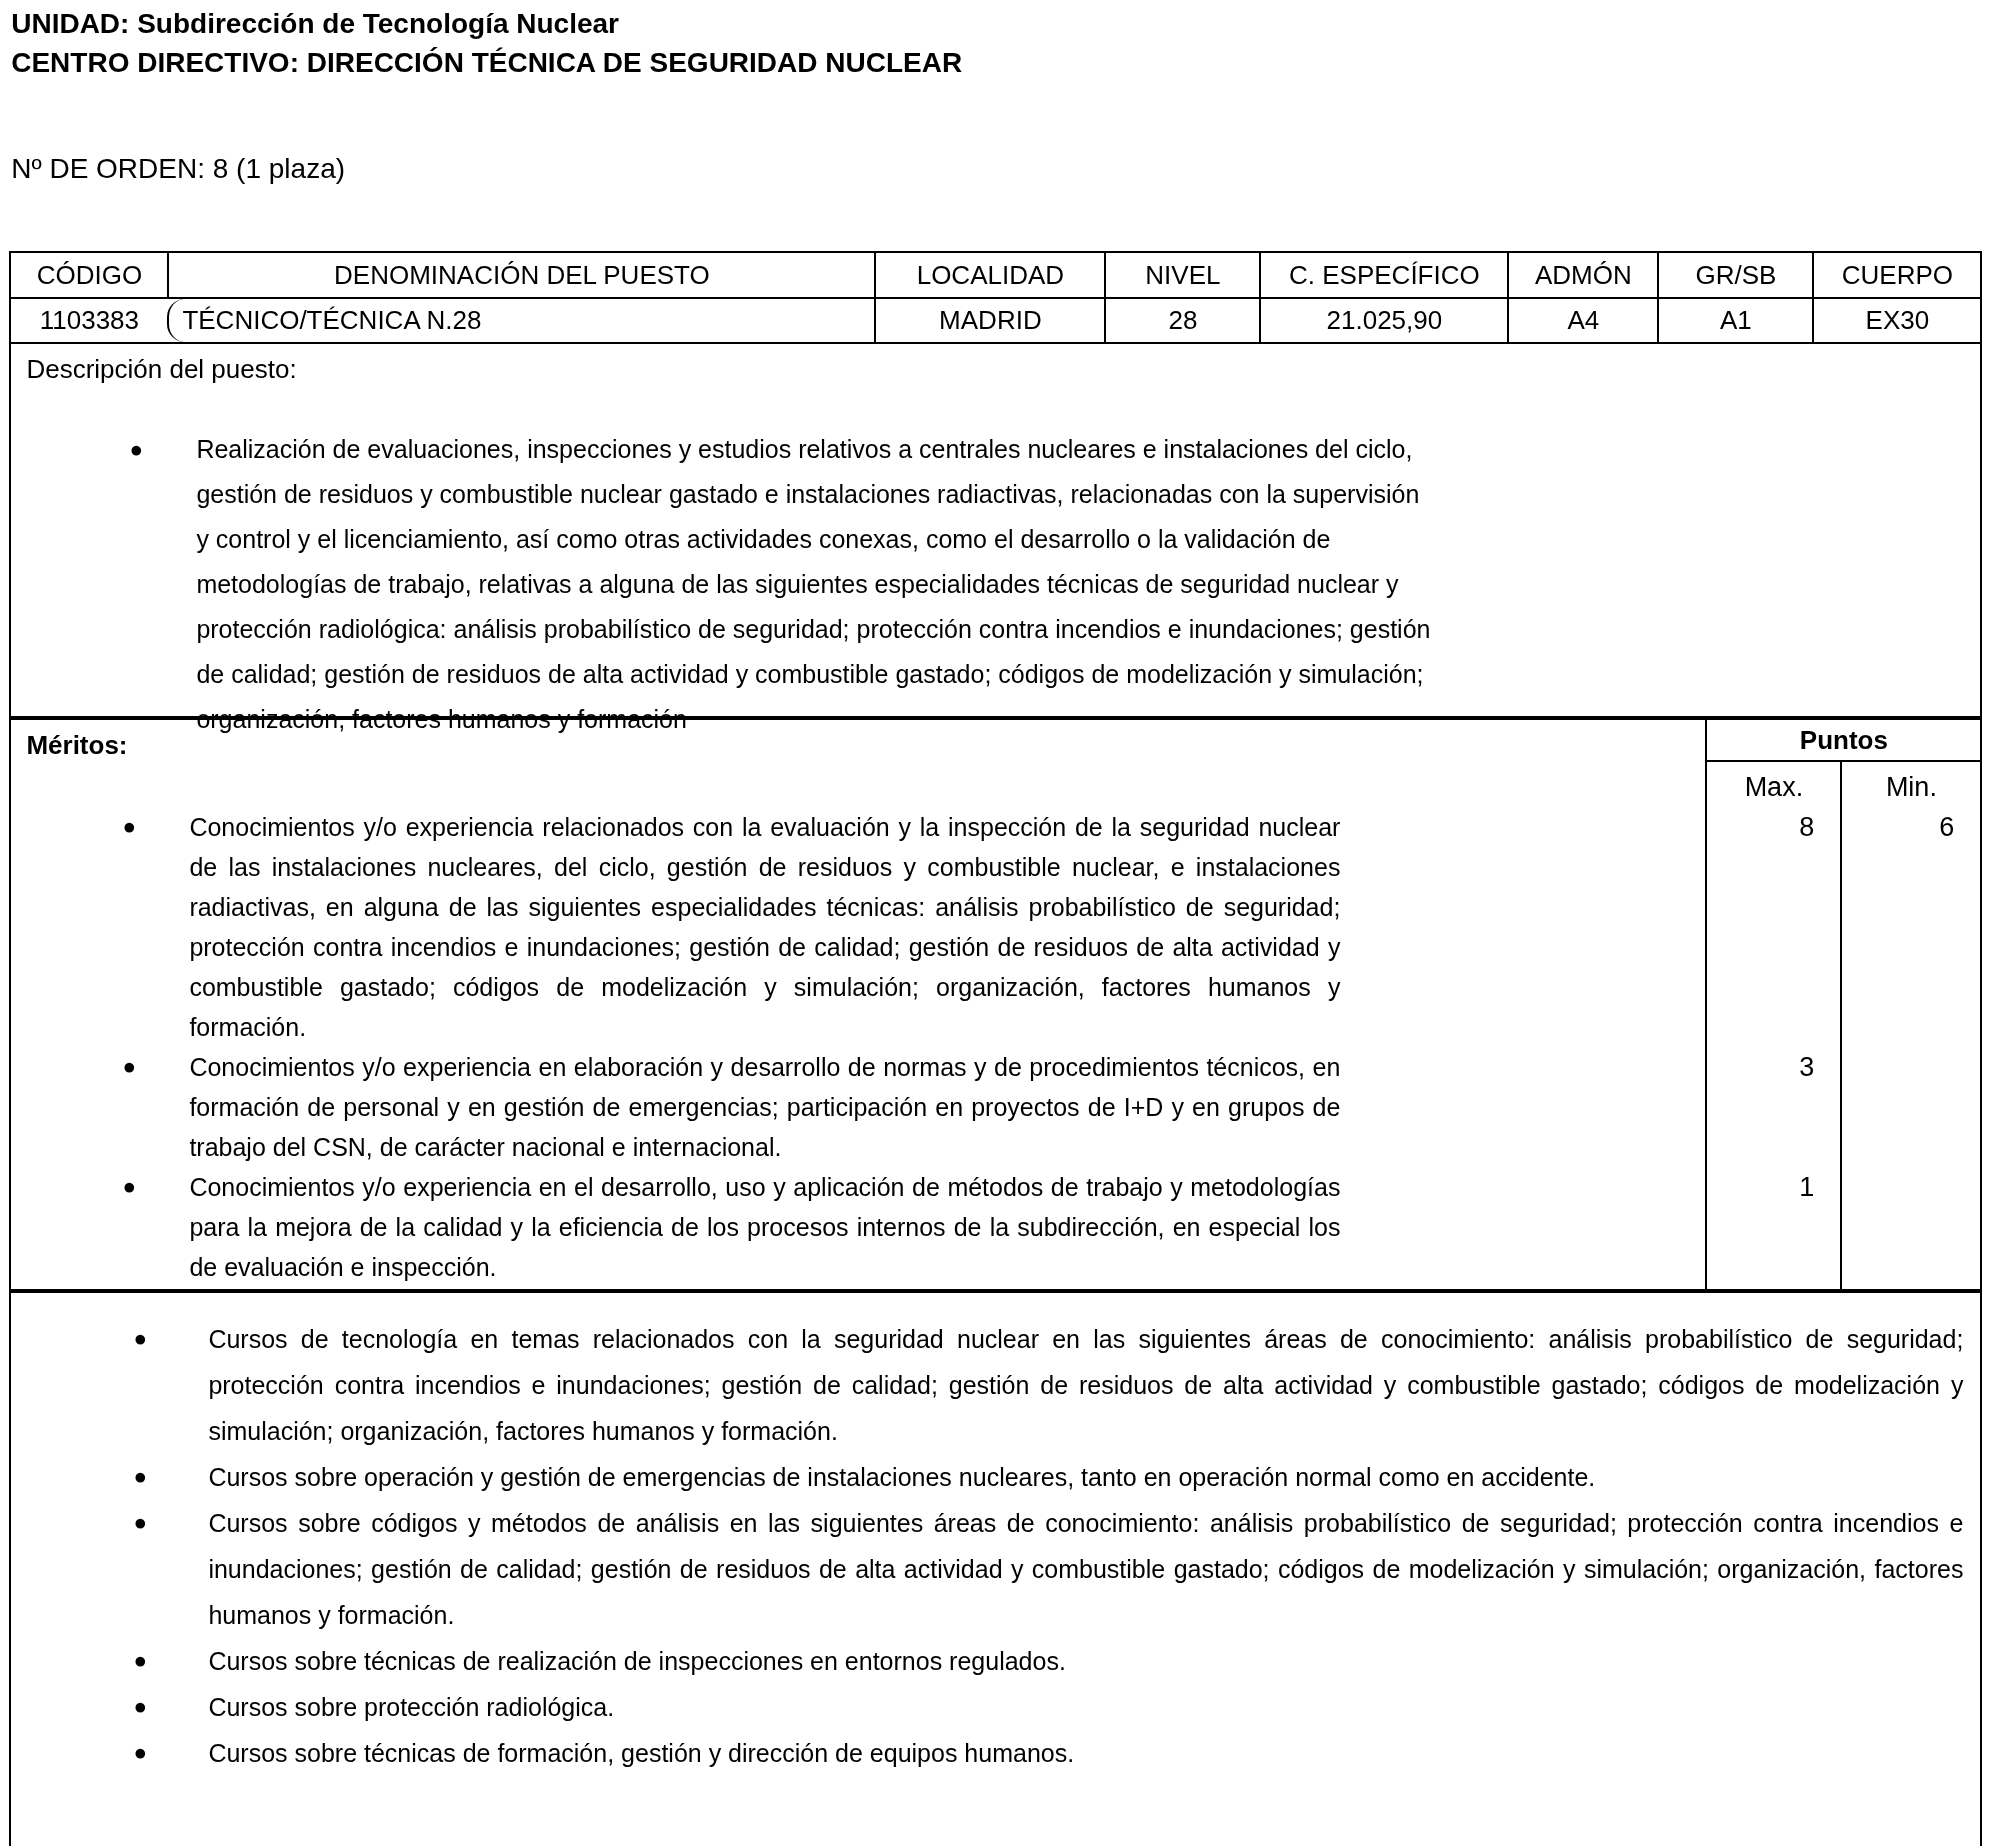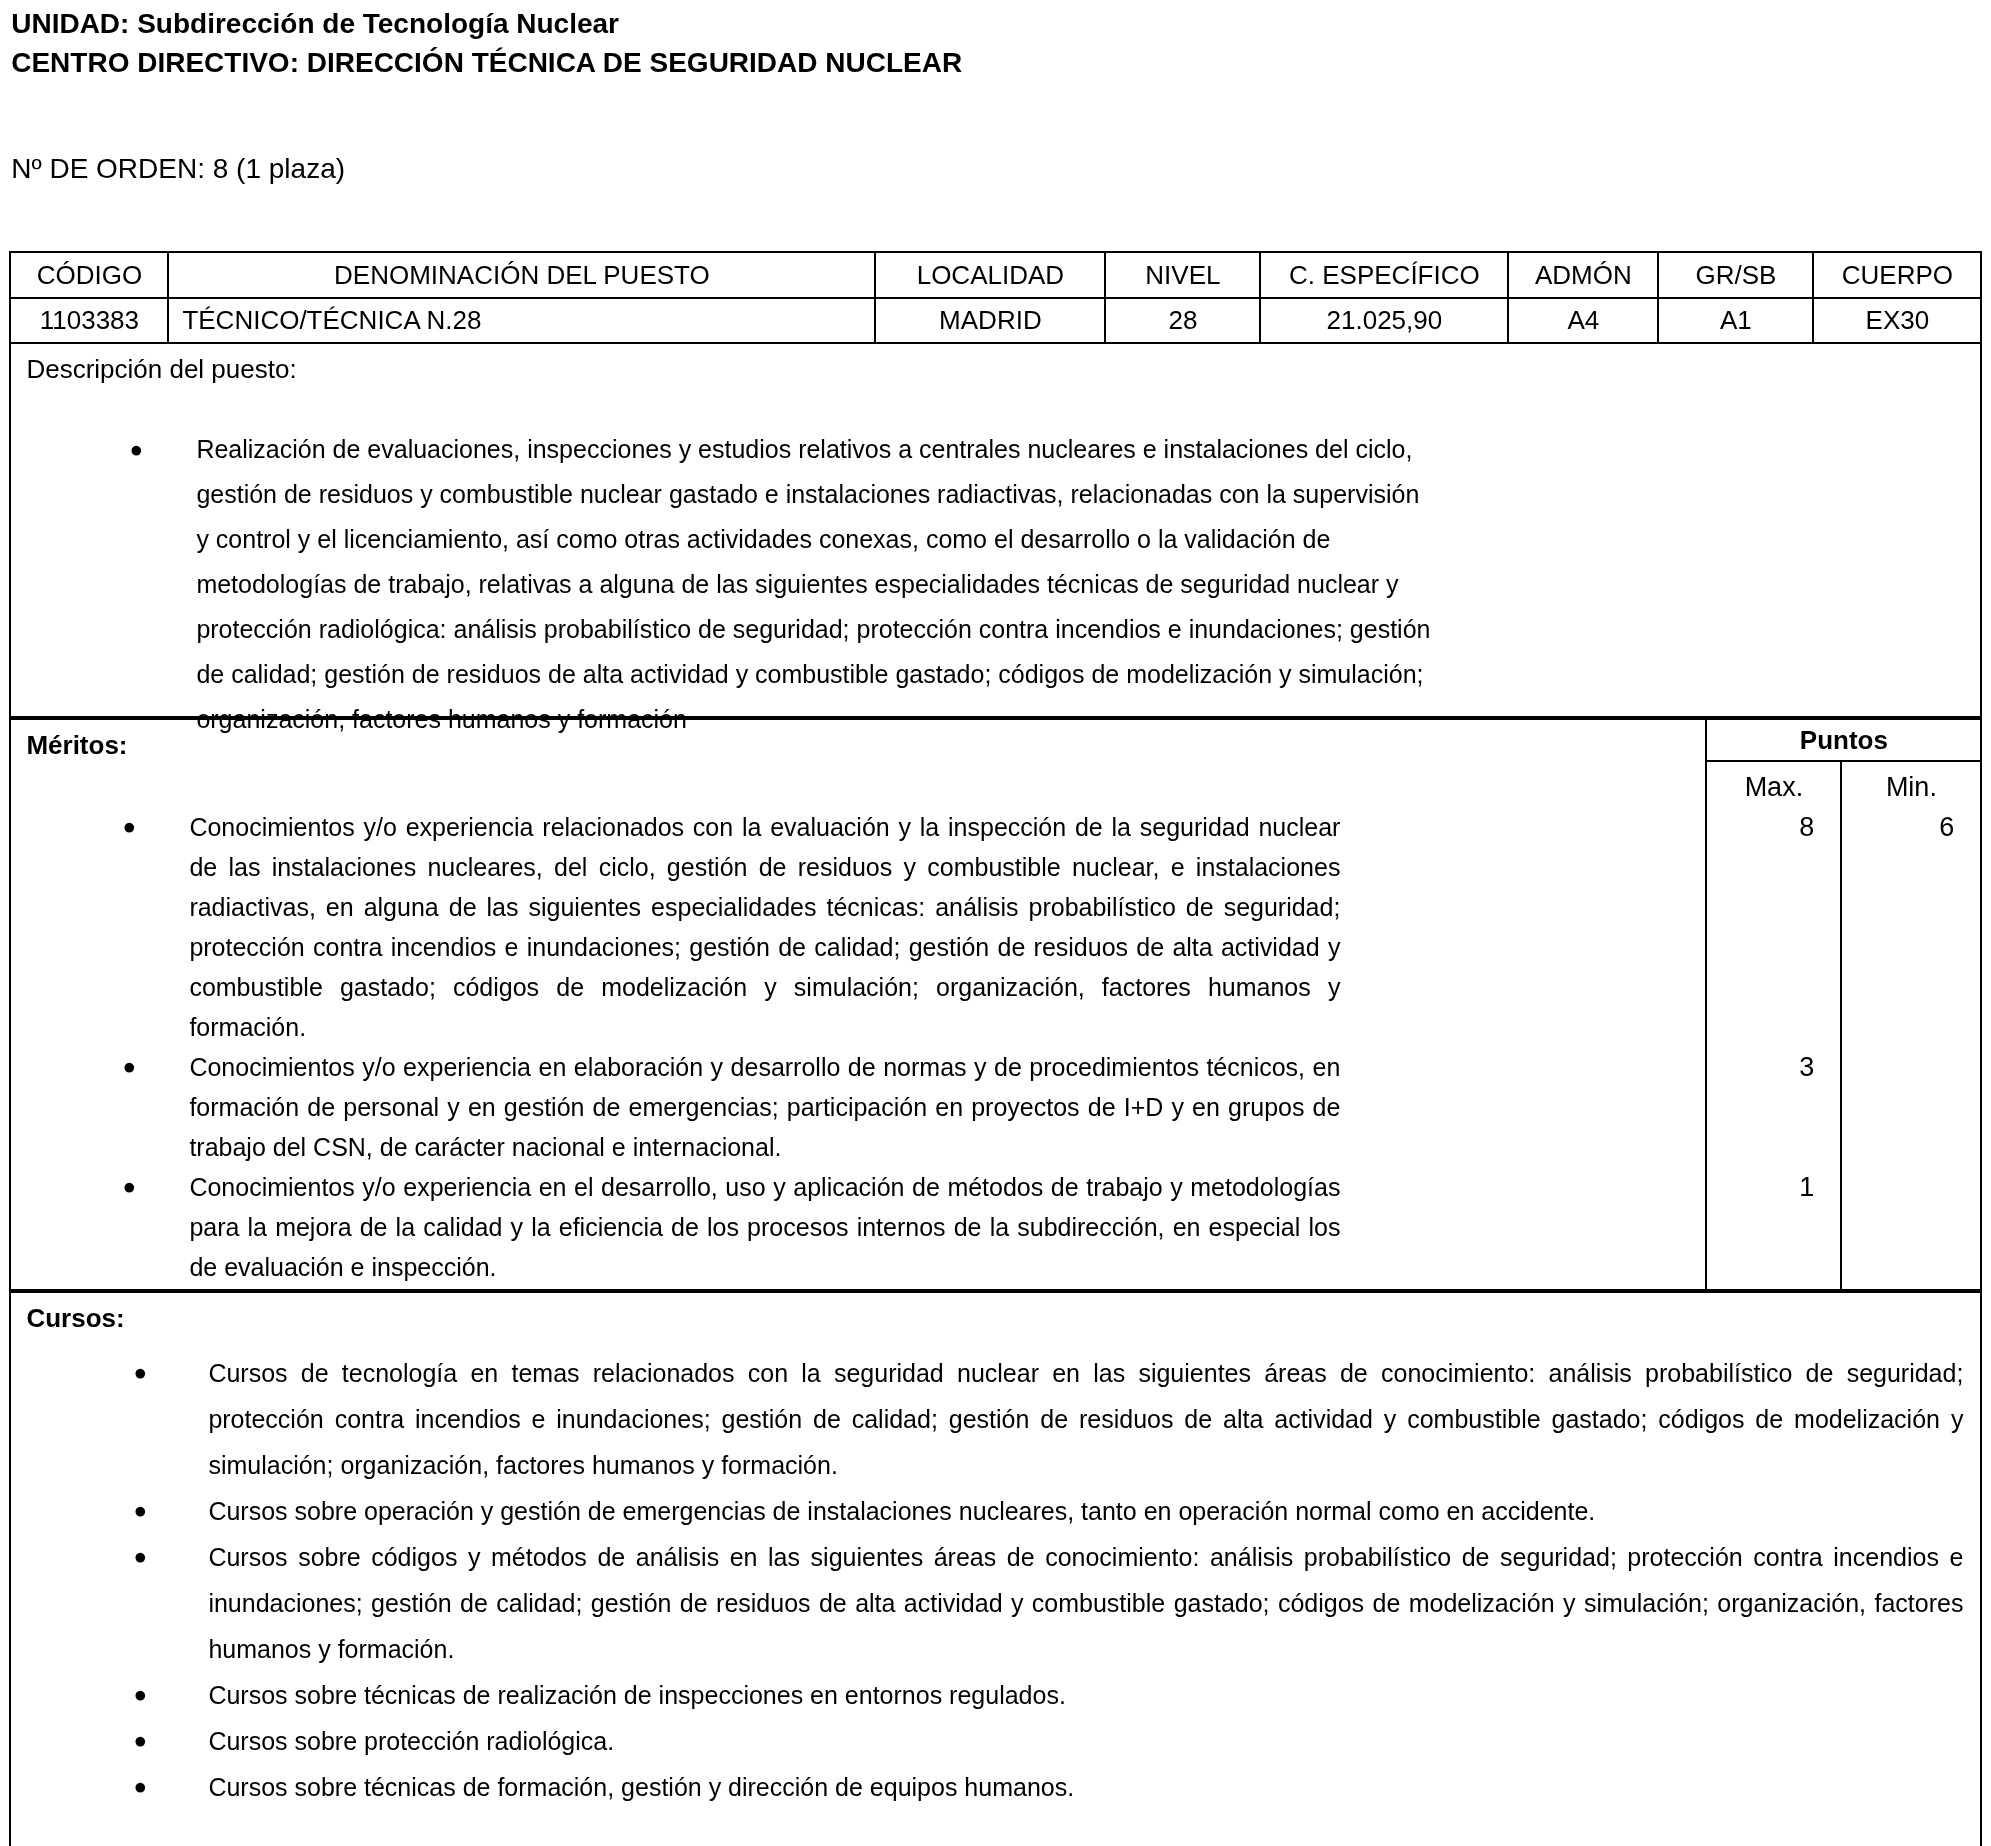--- a/index.html
+++ b/index.html
@@ -29,21 +29,21 @@
     display:grid;
     grid-template-columns:156px 707px 230px 155px 248px 150px 155px 1fr;
   }
   .tgrid > div{
     font-size:26px;display:flex;align-items:center;justify-content:center;
     box-sizing:border-box;white-space:nowrap;overflow:hidden;
   }
   .tgrid > div + div{border-left:2.8px solid #000;}
   .row-head{height:44px;border-bottom:2.8px solid #000;}
   .row-data{height:43px;border-bottom:2.8px solid #000;}
-  .cell-left{justify-content:flex-start !important;padding-left:13px;}
+  .cell-left{justify-content:flex-start !important;padding-left:13px;border-radius:18px;}
 
   
   .row-desc{
     height:376px;border-bottom:4.7px solid #000;box-sizing:border-box;
     padding:7.5px 15px 0 15px;
   }
   .section-label{font-size:26px;font-weight:normal;line-height:34px;}
   .section-label.bold{font-weight:bold;}
   .desc-list{margin-top:41px;}
   .bullet-item{display:flex;align-items:flex-start;}
@@ -159,21 +159,20 @@
       </div>
       <div class="pt-cell pt-val">1</div>
       <div class="pt-cell pt-val"></div>
 
       <div></div>
       <div class="pt-cell"></div>
       <div class="pt-cell"></div>
     </div>
 
     <div class="row-cursos">
-      <div class="section-label bold">Cursos:</div>
       <div class="cursos-list">
         <div class="bullet-item">
           <span class="bullet-marker">●</span>
           <span class="c-text">Cursos de tecnología en temas relacionados con la seguridad nuclear en las siguientes áreas de conocimiento: análisis probabilístico de seguridad; protección contra incendios e inundaciones; gestión de calidad; gestión de residuos de alta actividad y combustible gastado; códigos de modelización y simulación; organización, factores humanos y formación.</span>
         </div>
         <div class="bullet-item">
           <span class="bullet-marker">●</span>
           <span class="c-text">Cursos sobre operación y gestión de emergencias de instalaciones nucleares, tanto en operación normal como en accidente.</span>
         </div>
         <div class="bullet-item">

